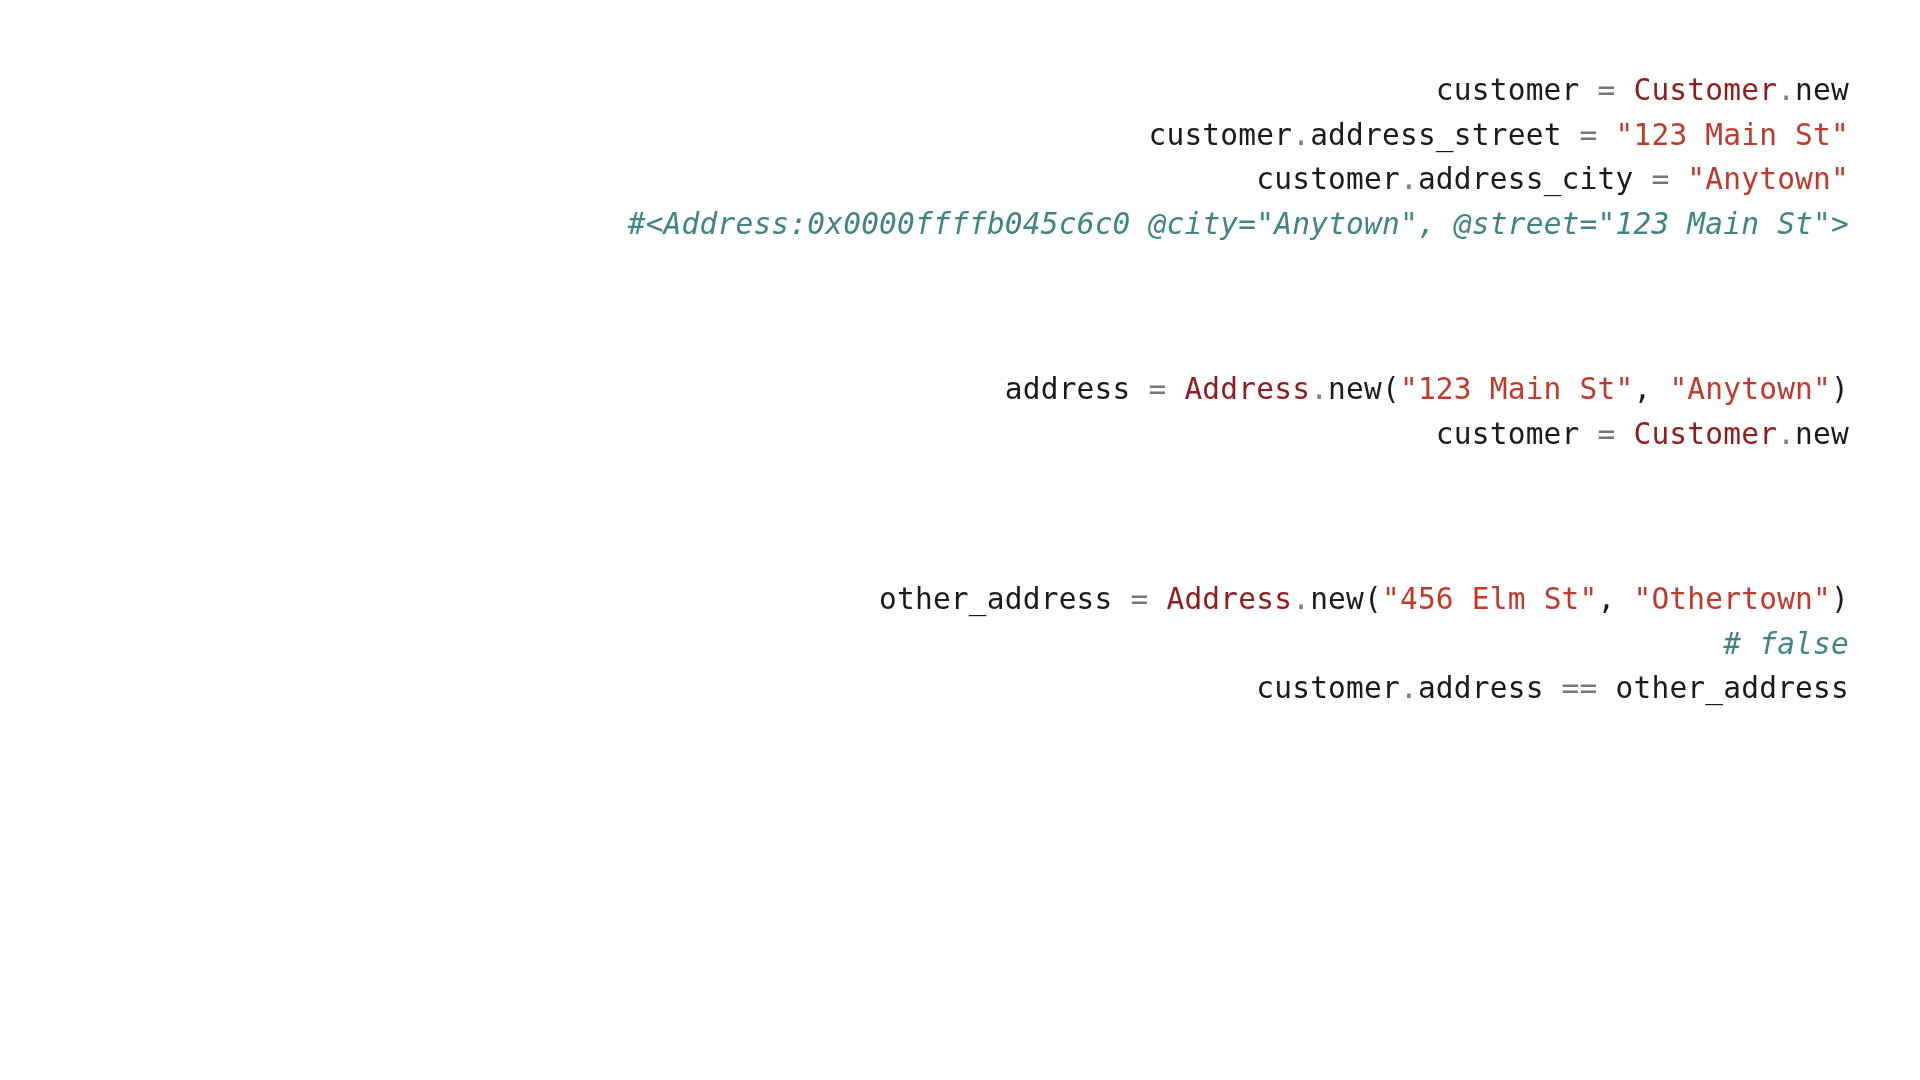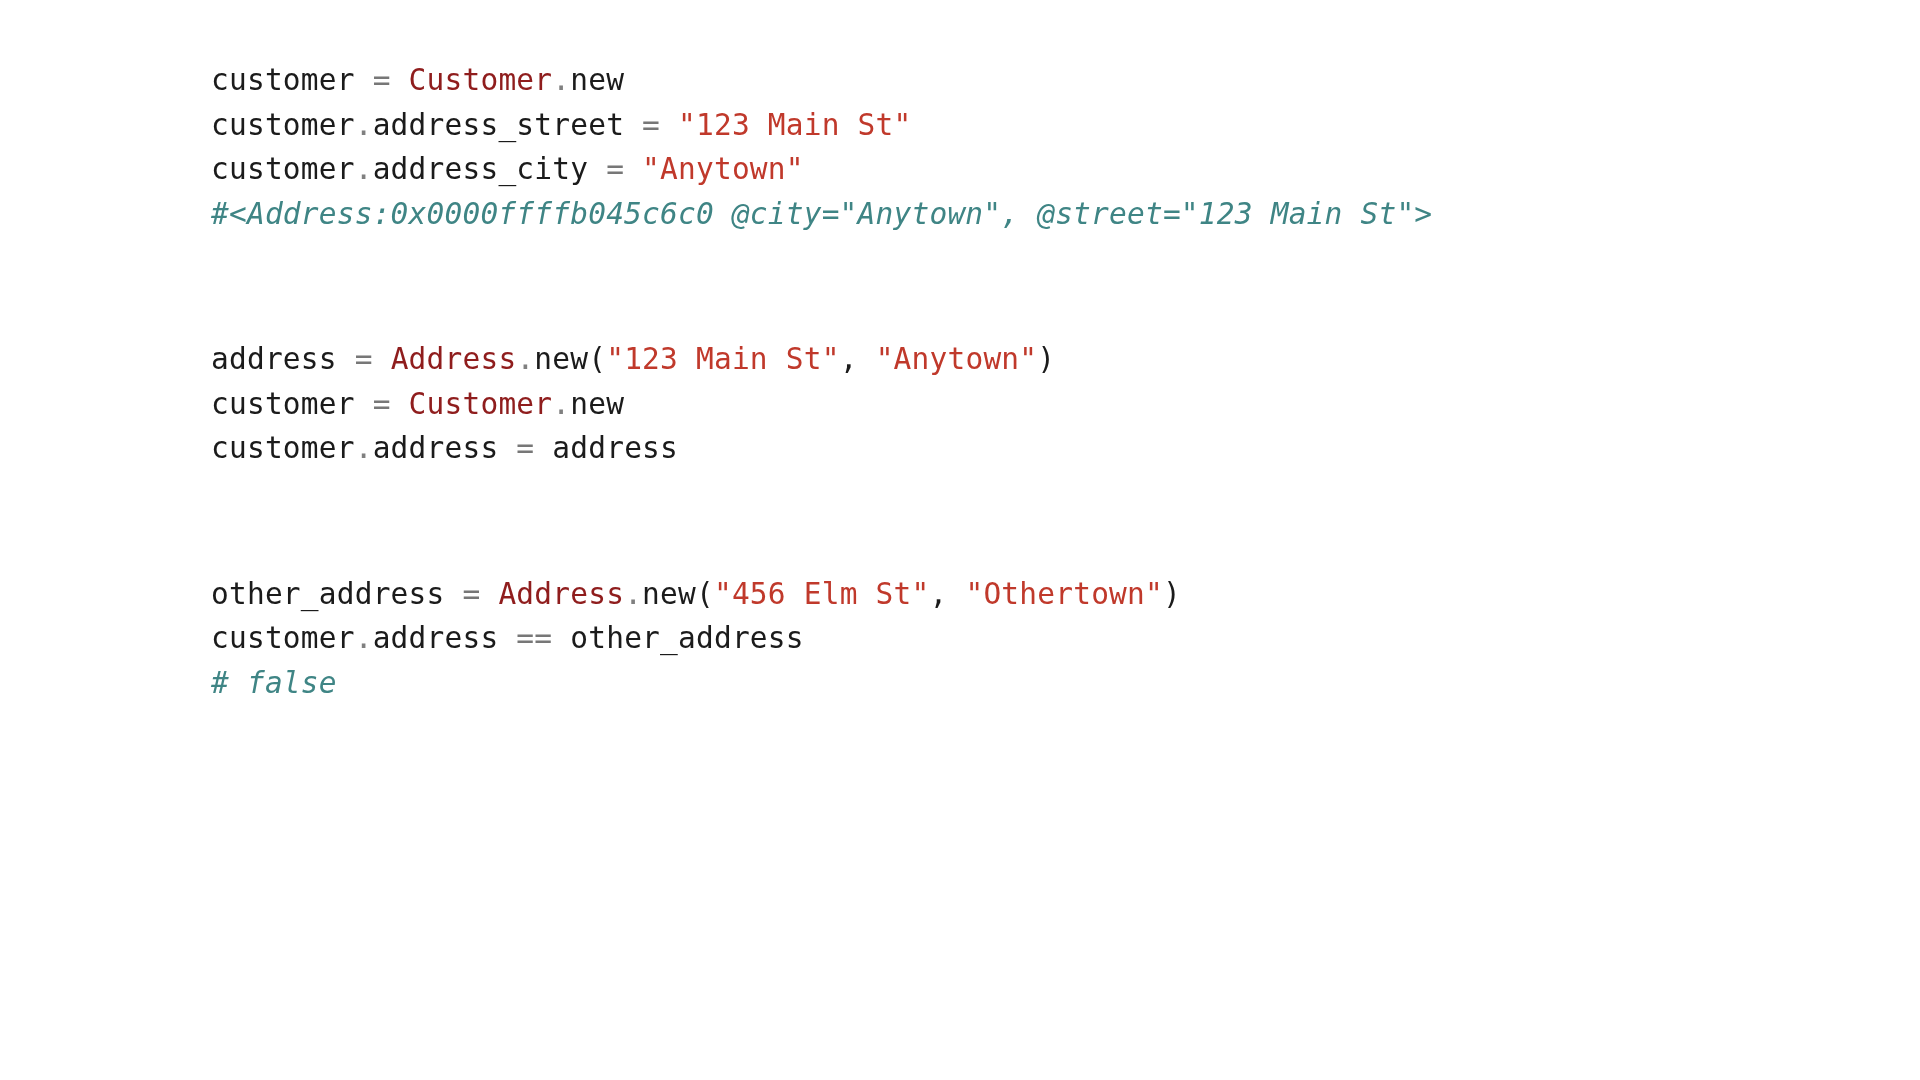--- a/index.html
+++ b/index.html
@@ -17,22 +17,23 @@
   }
 
   #code-root {
     position: absolute;
     left: 205px;
     top: 52px;
     width: 1660px;
   }
 
   .code-block {
-    margin: 6px;
+    margin: 16px;
     padding: 0;
+    text-align: right;
   }
 
   .code-line {
     font-size: 29.5px;
     line-height: 44.5px;
     letter-spacing: 0.2px;
     white-space: pre;
     color: #1b1b1b;
     height: 44.5px;
   }
@@ -60,21 +61,20 @@
     <div class="code-block">
       <div class="code-line"><span class="tok-plain">customer</span><span class="tok-plain"> </span><span class="tok-op">=</span><span class="tok-plain"> </span><span class="tok-class">Customer</span><span class="tok-dot">.</span><span class="tok-plain">new</span></div>
       <div class="code-line"><span class="tok-plain">customer</span><span class="tok-dot">.</span><span class="tok-plain">address_street</span><span class="tok-plain"> </span><span class="tok-op">=</span><span class="tok-plain"> </span><span class="tok-string">"123 Main St"</span></div>
       <div class="code-line"><span class="tok-plain">customer</span><span class="tok-dot">.</span><span class="tok-plain">address_city</span><span class="tok-plain"> </span><span class="tok-op">=</span><span class="tok-plain"> </span><span class="tok-string">"Anytown"</span></div>
       <div class="code-line comment-line"><span class="tok-comment">#&lt;Address:0x0000ffffb045c6c0 @city="Anytown", @street="123 Main St"&gt;</span></div>
     </div>
     <div class="block-gap"></div>
     <div class="code-block">
       <div class="code-line"><span class="tok-plain">address</span><span class="tok-plain"> </span><span class="tok-op">=</span><span class="tok-plain"> </span><span class="tok-class">Address</span><span class="tok-dot">.</span><span class="tok-plain">new(</span><span class="tok-string">"123 Main St"</span><span class="tok-plain">,</span><span class="tok-plain"> </span><span class="tok-string">"Anytown"</span><span class="tok-plain">)</span></div>
       <div class="code-line"><span class="tok-plain">customer</span><span class="tok-plain"> </span><span class="tok-op">=</span><span class="tok-plain"> </span><span class="tok-class">Customer</span><span class="tok-dot">.</span><span class="tok-plain">new</span></div>
-      <div class="code-line"><span class="tok-plain">customer</span><span class="tok-dot">.</span><span class="tok-plain">address</span><span class="tok-plain"> </span><span class="tok-op">=</span><span class="tok-plain"> </span><span class="tok-plain">address</span></div>
     </div>
     <div class="block-gap"></div>
     <div class="code-block">
       <div class="code-line"><span class="tok-plain">other_address</span><span class="tok-plain"> </span><span class="tok-op">=</span><span class="tok-plain"> </span><span class="tok-class">Address</span><span class="tok-dot">.</span><span class="tok-plain">new(</span><span class="tok-string">"456 Elm St"</span><span class="tok-plain">,</span><span class="tok-plain"> </span><span class="tok-string">"Othertown"</span><span class="tok-plain">)</span></div>
+      <div class="code-line comment-line"><span class="tok-comment"># false</span></div>
       <div class="code-line"><span class="tok-plain">customer</span><span class="tok-dot">.</span><span class="tok-plain">address</span><span class="tok-plain"> </span><span class="tok-op">==</span><span class="tok-plain"> </span><span class="tok-plain">other_address</span></div>
-      <div class="code-line comment-line"><span class="tok-comment"># false</span></div>
     </div>
   </div>
 
 </body></html>

